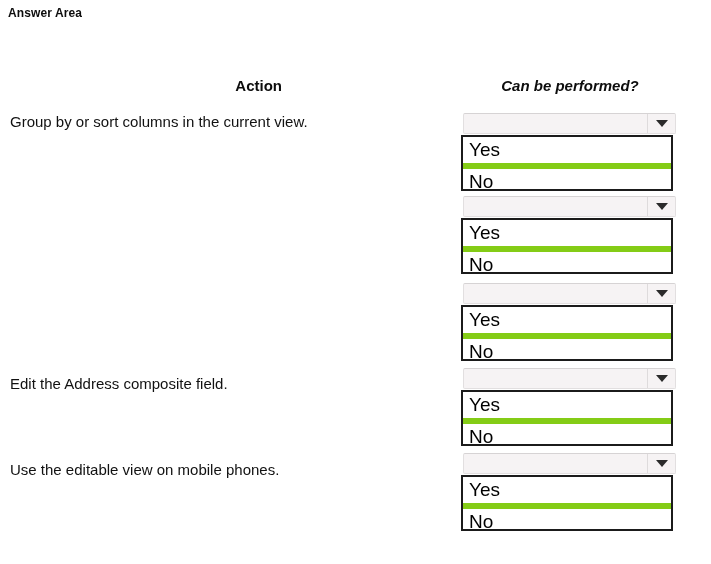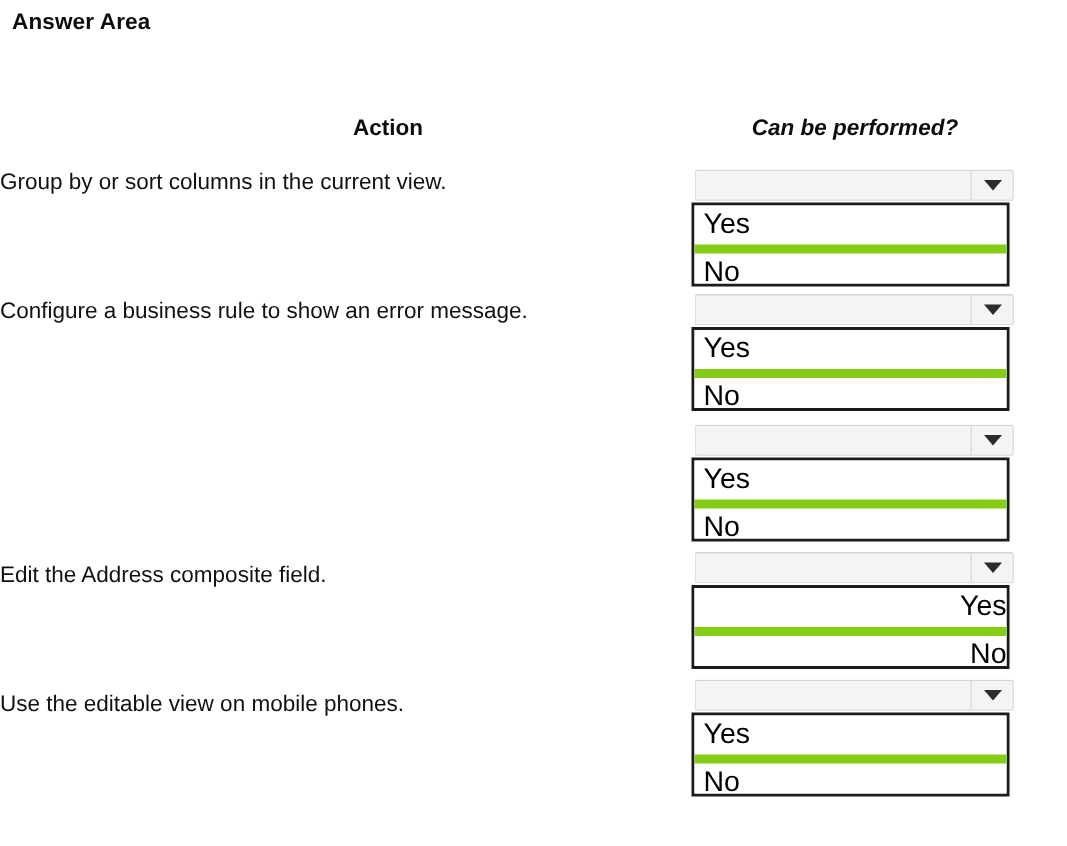--- a/index.html
+++ b/index.html
@@ -14,21 +14,21 @@
     overflow: hidden;
     font-family: "Liberation Sans", sans-serif;
     color: #000000;
     -webkit-font-smoothing: antialiased;
   }
 
   #page-title {
     position: absolute;
     left: 8px;
     top: 6px;
-    font-size: 15px;
+    font-size: 12px;
     font-weight: bold;
     letter-spacing: 0.1px;
     color: #0d0d0d;
   }
 
   
   #header-action {
     position: absolute;
     left: 150px;
     top: 77px;
@@ -52,21 +52,21 @@
 
   
   .row {
     position: absolute;
     left: 0;
     width: 711px;
     height: 86px;
   }
   .row-label {
     position: absolute;
-    left: 0;
+    left: 10px;
     top: 0;
     font-size: 15px;
     line-height: 18px;
     color: #111111;
     white-space: nowrap;
   }
 
   
   .dropdown {
     position: absolute;
@@ -152,21 +152,20 @@
       </div>
     </div>
     <div class="option-list">
       <div class="option">Yes</div>
       <div class="option">No</div>
     </div>
   </div>
 </div>
 
 <div class="row" style="top:199px;">
-  <div class="row-label">Configure a business rule to show an error message.</div>
   <div class="dropdown" style="top:-3px;">
     <div class="combobox">
       <div class="combo-value" title=""></div>
       <div class="combo-arrow-btn">
         <span class="arrow-glyph"></span>
       </div>
     </div>
     <div class="option-list">
       <div class="option">Yes</div>
       <div class="option">No</div>
@@ -182,21 +181,21 @@
         <span class="arrow-glyph"></span>
       </div>
     </div>
     <div class="option-list">
       <div class="option">Yes</div>
       <div class="option">No</div>
     </div>
   </div>
 </div>
 
-<div class="row" style="top:375px;text-align:right;">
+<div class="row" style="top:375px;">
   <div class="row-label">Edit the Address composite field.</div>
   <div class="dropdown" style="top:-7px;">
     <div class="combobox">
       <div class="combo-value" title=""></div>
       <div class="combo-arrow-btn">
         <span class="arrow-glyph"></span>
       </div>
     </div>
     <div class="option-list">
       <div class="option">Yes</div>

